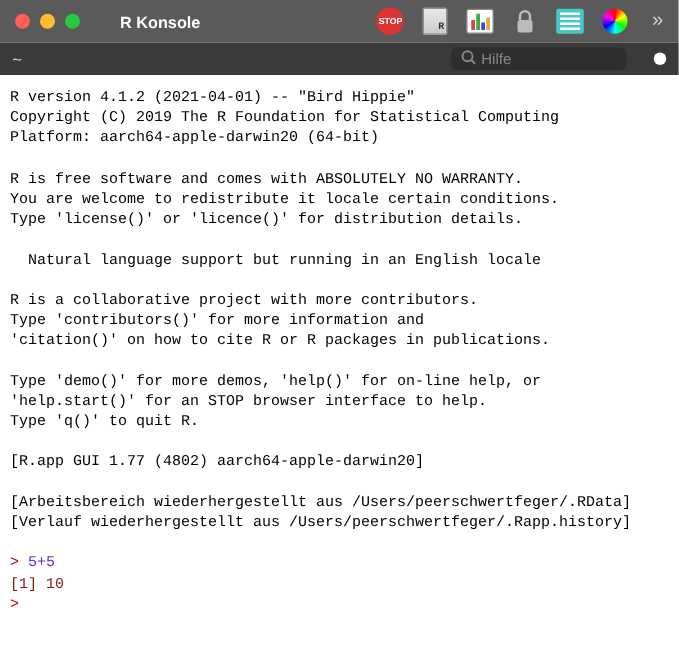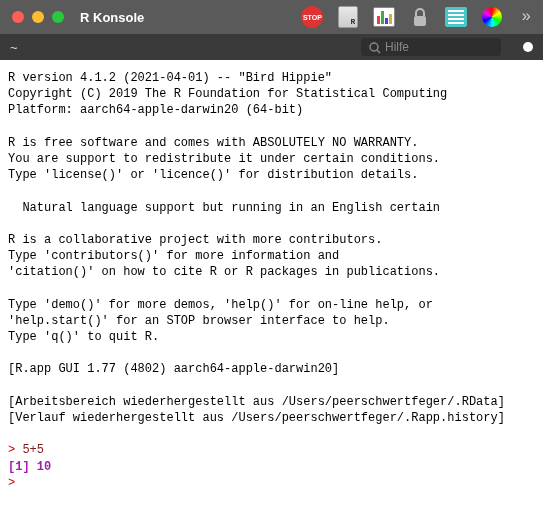--- a/index.html
+++ b/index.html
@@ -30,21 +30,21 @@
       border-radius: 50%;
     }
     .dot.red { background: #ff5f57; }
     .dot.yellow { background: #febc2e; }
     .dot.green { background: #28c840; }
     .title {
       color: #fff;
       font-family: -apple-system, BlinkMacSystemFont, sans-serif;
       font-weight: 600;
       font-size: 13px;
-      margin-left: 8px;
+      margin-left: 24px;
     }
     .toolbar-icons {
       margin-left: auto;
       display: flex;
       gap: 10px;
       align-items: center;
     }
     .tool-icon {
       width: 26px;
       height: 22px;
@@ -138,21 +138,21 @@
       gap: 12px;
     }
     .path {
       color: #ddd;
       font-family: -apple-system, sans-serif;
       font-size: 13px;
     }
     .search-wrap {
       margin-left: auto;
       display: flex;
-      align-items: flex-end;
+      align-items: flex-start;
       background: #2e2e2e;
       border-radius: 4px;
       padding: 2px 8px;
       width: 140px;
       gap: 4px;
     }
     .search-wrap svg { flex-shrink: 0; }
     .search-input {
       background: transparent;
       border: none;
@@ -173,22 +173,22 @@
     .console {
       padding: 10px 8px;
       line-height: 1.35;
       white-space: pre;
       color: #000;
       font-size: 12px;
       overflow: auto;
       height: calc(100% - 60px);
     }
     .prompt { color: #c00; }
-    .cmd { color: #7f1d1d; }
-    .output { color: #a21caf; font-weight: bold; }
+    .cmd { color: #6d28d9; }
+    .output { color: #7f1d1d; }
   </style>
 </head>
 <body>
 
 <div class="titlebar">
   <div class="traffic-lights">
     <div class="dot red"></div>
     <div class="dot yellow"></div>
     <div class="dot green"></div>
   </div>
@@ -239,24 +239,24 @@
     <input class="search-input" placeholder="Hilfe" style="">
   </div>
   <div class="status-dot"></div>
 </div>
 
 <div class="console"><span>R version 4.1.2 (2021-04-01) -- "Bird Hippie"</span>
 <span>Copyright (C) 2019 The R Foundation for Statistical Computing</span>
 <span>Platform: aarch64-apple-darwin20 (64-bit)</span>
 
 <span>R is free software and comes with ABSOLUTELY NO WARRANTY.</span>
-<span>You are support to redistribute it under certain conditions.</span>
+<span>You are welcome to redistribute it locale certain conditions.</span>
 <span>Type 'license()' or 'licence()' for distribution details.</span>
 
-<span>  Natural language support but running in an English certain</span>
+<span>  Natural language support but running in an English locale</span>
 
 <span>R is a collaborative project with more contributors.</span>
 <span>Type 'contributors()' for more information and</span>
 <span>'citation()' on how to cite R or R packages in publications.</span>
 
 <span>Type 'demo()' for more demos, 'help()' for on-line help, or</span>
 <span>'help.start()' for an STOP browser interface to help.</span>
 <span>Type 'q()' to quit R.</span>
 
 <span>[R.app GUI 1.77 (4802) aarch64-apple-darwin20]</span>

